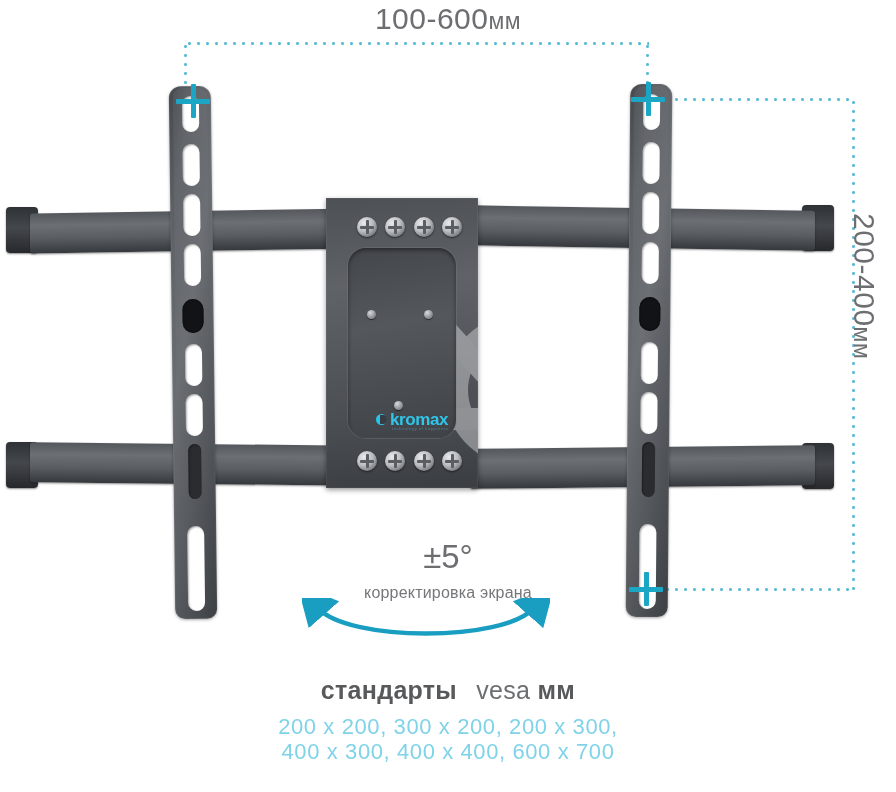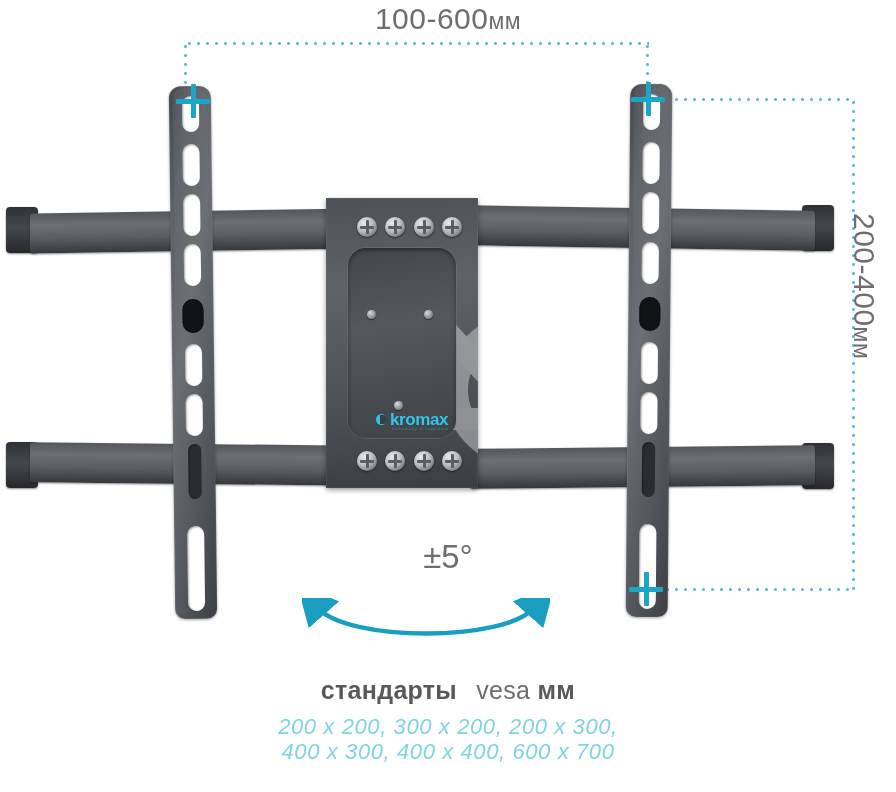--- a/index.html
+++ b/index.html
@@ -99,21 +99,20 @@
     left: 0;
     top: 714px;
     width: 896px;
     text-align: center;
   }
   .vesa-line {
     font-size: 22px;
     line-height: 25px;
     color: #7fd3e8;
     letter-spacing: 0.6px;
-    font-style: italic;
   }
 
   
   .dot-h {
     position: absolute;
     height: 3px;
     background-image: radial-gradient(circle, #5bbcd6 1.3px, transparent 1.6px);
     background-size: 9px 3px;
     background-repeat: repeat-x;
     background-position: 0 center;
@@ -367,20 +366,21 @@
     <div class="rail-slot" style="left:13px; top:308px; width:17px; height:42px;"></div>
     <div class="rail-slot thin" style="left:15px; top:358px; width:13px; height:55px;"></div>
     <div class="rail-slot" style="left:13px; top:440px; width:17px; height:85px;"></div>
   </div>
 
   <div class="cross" style="left:176px; top:84px;"></div>
   <div class="cross" style="left:631px; top:82px;"></div>
   <div class="cross" style="left:629px; top:572px;"></div>
 
   <div class="tilt-value">±5°</div>
+  <div class="tilt-caption">корректировка экрана</div>
 
   <svg style="position:absolute; left:302px; top:598px;" width="248" height="50" viewBox="0 0 248 50">
     <defs>
       <marker id="arrowL" markerWidth="9" markerHeight="9" refX="7" refY="4.5" orient="auto">
         <path d="M9,0 L0,4.5 L9,9 Z" fill="#199ec2"></path>
       </marker>
       <marker id="arrowR" markerWidth="9" markerHeight="9" refX="2" refY="4.5" orient="auto">
         <path d="M0,0 L9,4.5 L0,9 Z" fill="#199ec2"></path>
       </marker>
     </defs>

